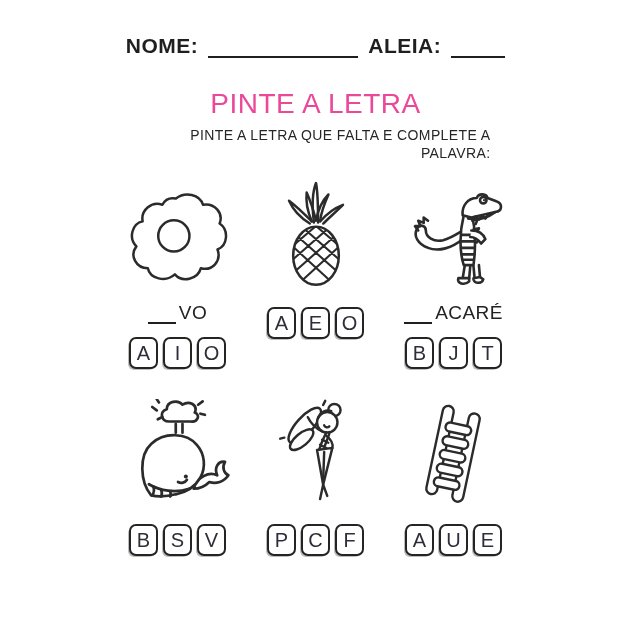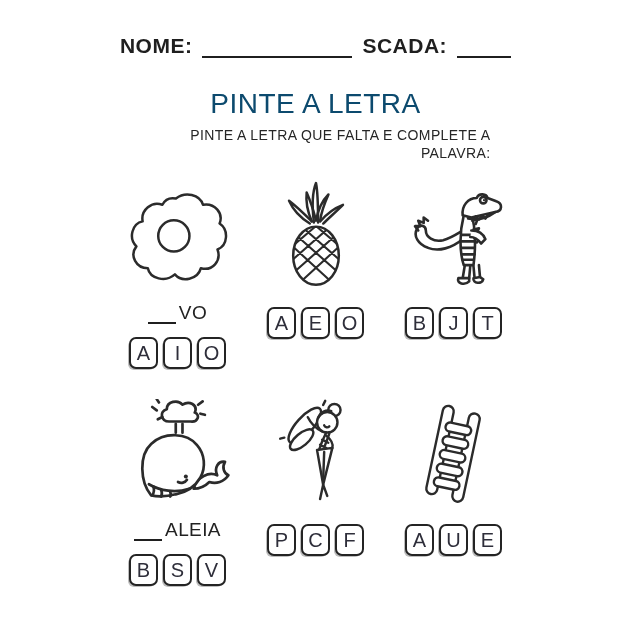--- a/index.html
+++ b/index.html
@@ -9,21 +9,21 @@
 
   
   .hdr { display:flex; justify-content:center; align-items:flex-end; gap:10px;
     font-size:21px; font-weight:700; letter-spacing:0.5px; }
   .rule { display:inline-block; border-bottom:2.5px solid #1f1f1f; height:20px; }
   .rule.name { width:150px; }
   .rule.date { width:54px; }
 
   
   .title { text-align:center; margin-top:30px; font-size:28px; letter-spacing:0.5px;
-    font-weight:400; color:#0c4a6e; }
+    font-weight:400; color:#ec4899; }
   .subtitle { margin:7px auto 0; max-width:350px; text-align:right; font-size:14px;
     letter-spacing:0.4px; line-height:1.25; color:#262626; }
 
   
   .grid { margin:18px auto 0; width:408px; display:grid;
     grid-template-columns:repeat(3, 1fr); column-gap:6px; row-gap:28px; }
   .cell { display:flex; flex-direction:column; align-items:center; }
   .pic { height:114px; width:120px; display:flex; align-items:center; justify-content:center; }
   .word { height:26px; margin-top:4px; display:flex; align-items:flex-end;
     font-size:19px; letter-spacing:0.4px; color:#222; white-space:nowrap; }
@@ -40,21 +40,21 @@
   svg.art .dot { fill:#2b2b2b; stroke:none; }
 </style>
 </head>
 <body>
 
 <div class="page">
 
   <div class="hdr">
     <span>NOME:</span>
     <span class="rule name"></span>
-    <span>SCADA:</span>
+    <span>ALEIA:</span>
     <span class="rule date"></span>
   </div>
 
   <div class="title">PINTE A LETRA</div>
   <div class="subtitle">PINTE A LETRA QUE FALTA E COMPLETE A PALAVRA:</div>
 
   <div class="grid">
 
     <div class="cell">
       <div class="pic">
@@ -118,20 +118,24 @@
           <path d="M70,29 l3,3 l3,-4 l3,3 l3,-4"></path>
           <circle cx="77" cy="14" r="3"></circle>
           <circle class="dot" cx="77.7" cy="14" r="1"></circle>
 
           <path class="fillw" d="M66,42 C72,42 77,45 79,50 L75,54 C72,50 68,48 65,48"></path>
 
           <path d="M60,74 L58,86 M65,75 L64,86 M68,75 L69,86 M73,74 L74,85"></path>
           <path class="fillw" d="M54,86 C52,91 60,93 64,89 L64,86 Z M68,86 C67,91 76,92 77,87 L74,85 Z"></path>
         </svg>
       </div>
+      <div class="word">
+        <span class="blank"></span>
+        <span>ACARÉ</span>
+      </div>
       <div class="choices">
         <span class="lbox">B</span>
         <span class="lbox">J</span>
         <span class="lbox">T</span>
       </div>
     </div>
 
     <div class="cell">
       <div class="pic">
         <svg class="art" width="112" height="110" viewBox="0 0 100 98" stroke-width="2.2">
@@ -144,24 +148,20 @@
           <path class="fillw" d="M66,74 C72,68 79,65 85,68 C82,61 86,55 92,56 C89,61 91,66 95,68 C91,74 84,76 78,74 C74,78 69,80 64,80 Z"></path>
 
           <path class="fillw" d="M26,86 C16,74 15,50 26,40 C38,29 58,30 67,41 C74,49 75,61 70,70 C66,77 58,83 48,85 C40,87 31,87 26,86 Z"></path>
 
           <path d="M24,76 C34,82 48,84 60,80"></path>
           <path d="M28,78 C29,81 29,83 27,86 M35,81 C36,84 36,85 35,87 M43,83 C44,85 44,86 43,87"></path>
 
           <circle class="dot" cx="57" cy="69" r="1.8"></circle>
           <path d="M50,74 a6,6 0 0 0 8,-2"></path>
         </svg>
-      </div>
-      <div class="word">
-        <span class="blank"></span>
-        <span>ALEIA</span>
       </div>
       <div class="choices">
         <span class="lbox">B</span>
         <span class="lbox">S</span>
         <span class="lbox">V</span>
       </div>
     </div>
 
     <div class="cell">
       <div class="pic">

